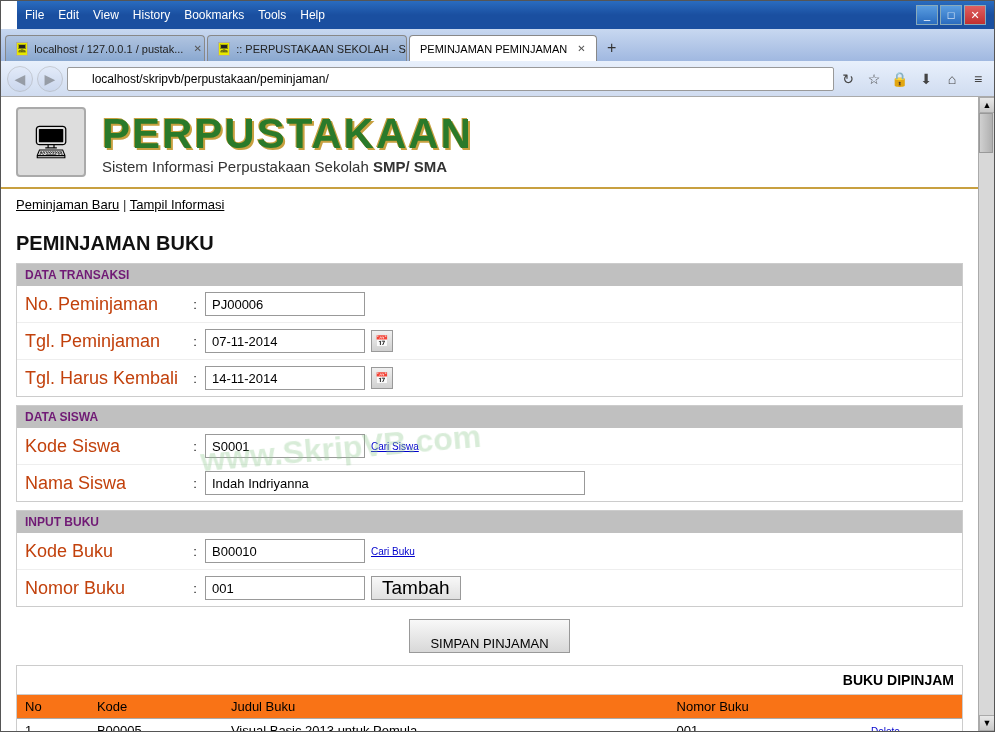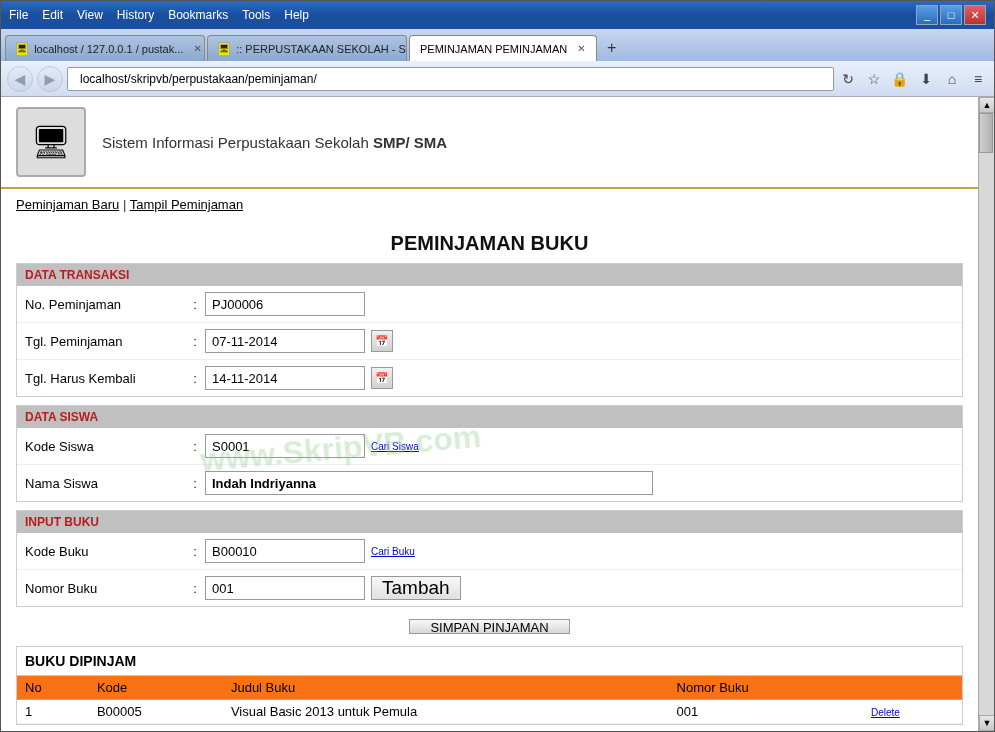--- a/index.html
+++ b/index.html
@@ -11,20 +11,21 @@
     
     .title-bar {
       background: linear-gradient(to bottom, #2a6cbf 0%, #1a4fa0 50%, #1a4fa0 100%);
       height: 28px;
       display: flex;
       align-items: center;
       padding: 0 8px;
       gap: 6px;
       color: white;
       font-size: 12px;
+      margin-left: 16px;
     }
     .title-bar-menu { display: flex; gap: 14px; flex: 1; }
     .title-bar-menu span { color: white; font-size: 12px; cursor: pointer; }
     .title-bar-controls { display: flex; gap: 2px; }
     .tb-btn {
       width: 22px; height: 20px; border: 1px solid #8ab; background: linear-gradient(to bottom, #5a9de0, #2a6cbf);
       color: white; font-size: 11px; display: flex; align-items: center; justify-content: center; cursor: pointer;
     }
     .tb-btn.close { background: linear-gradient(to bottom, #e06060, #c03030); }
 
@@ -67,21 +68,21 @@
       padding: 0 6px;
       gap: 4px;
       border-bottom: 1px solid #aaa;
     }
     .nav-btn {
       width: 26px; height: 26px; border-radius: 50%; background: linear-gradient(to bottom, #e0e8f8, #c0cce8);
       border: 1px solid #999; display: flex; align-items: center; justify-content: center; font-size: 14px; cursor: pointer; color: #333;
     }
     .nav-btn.disabled { opacity: 0.4; }
     .address-bar {
-      flex: 1; height: 24px; border: 1px solid #999; padding: 0 12px; font-size: 12px;
+      flex: 1; height: 24px; border: 1px solid #999; padding: 0 24px; font-size: 12px;
       background: white; border-radius: 2px;
     }
     .nav-icons { display: flex; gap: 6px; align-items: center; }
     .nav-icon { width: 20px; height: 20px; display: flex; align-items: center; justify-content: center; font-size: 14px; cursor: pointer; color: #444; }
 
     
     .page-content {
       flex: 1;
       overflow-y: auto;
       background: white;
@@ -129,62 +130,61 @@
     }
     .nav-links a { color: #000000; text-decoration: underline; cursor: pointer; }
     .nav-links span { color: #333; }
 
     
     .page-title {
       padding: 12px 15px 8px;
       font-size: 20px;
       font-weight: bold;
       color: #111;
-      text-align: center;
     }
 
     
     .form-section {
       margin: 0 15px;
       border: 1px solid #ccc;
     }
     .section-header {
       background: #c0c0c0;
       padding: 4px 8px;
       font-weight: bold;
       font-size: 12px;
-      color: #b91c1c;
+      color: #701a75;
     }
     .form-row {
       display: flex;
       align-items: center;
       padding: 6px 8px;
       border-bottom: 1px solid #eee;
       background: #fff;
     }
     .form-row:last-child { border-bottom: none; }
     .form-label {
       width: 160px;
-      font-size: 13px;
-      color: #000000;
+      font-size: 18px;
+      color: #c2410c;
     }
     .form-colon {
       width: 20px;
       text-align: center;
       color: #111;
     }
     .form-value { display: flex; align-items: center; gap: 6px; }
     .form-input {
       height: 24px;
       border: 1px solid #999;
       padding: 0 6px;
       font-size: 13px;
       background: white;
     }
-    .form-input.wide { width: 448px; font-weight: bold; }
+    .form-input.wide { width: 380px; }
     .form-input.medium { width: 160px; }
     .date-btn {
       width: 22px; height: 22px; border: 1px solid #999;
       background: linear-gradient(to bottom, #f0f0f0, #d0d0d0);
       display: flex; align-items: center; justify-content: center;
       font-size: 11px; cursor: pointer; color: #333;
     }
     .link-btn { color: #0000cc; text-decoration: underline; cursor: pointer; font-size: 10px; }
     .action-btn {
       height: 24px; padding: 0 10px;
@@ -194,37 +194,38 @@
     }
 
     
     .save-section {
       margin: 12px 15px;
       display: flex;
       align-items: center;
       justify-content: center;
     }
     .save-btn {
-      height: 15px; padding: 0 20px;
+      height: 15px; padding: 16px 20px;
       border: 1px solid #999;
       background: linear-gradient(to bottom, #f8f8f8, #d8d8d8);
       font-size: 13px; cursor: pointer; font-weight: normal;
     }
 
     
     .table-section {
       margin: 0 15px 15px;
       border: 1px solid #ccc;
     }
     .table-title {
       padding: 6px 8px;
       font-weight: bold;
       font-size: 14px;
       background: #fff;
       border-bottom: 1px solid #ccc;
+      text-align: right;
     }
     .data-table {
       width: 100%;
       border-collapse: collapse;
     }
     .data-table th {
       background: #f97316;
       padding: 4px 8px;
       text-align: left;
       font-size: 13px;
@@ -328,30 +329,31 @@
       <div class="nav-icon">≡</div>
     </div>
   </div>
 
   <div class="page-content">
     <div class="page-inner">
 
       <div class="site-header">
         <div class="logo-icon">🖥</div>
         <div>
+          <div class="site-title">PERPUSTAKAAN</div>
           <div class="site-subtitle">
             <span>Sistem Informasi Perpustakaan Sekolah </span><strong>SMP/ SMA</strong>
           </div>
         </div>
       </div>
 
       <div class="nav-links">
         <a>Peminjaman Baru</a>
         <span> | </span>
-        <a>Tampil Peminjaman</a>
+        <a>Tampil Informasi</a>
       </div>
 
       <div class="page-title">PEMINJAMAN BUKU</div>
 
       <div class="form-section">
         <div class="section-header">DATA TRANSAKSI</div>
         <div class="form-row">
           <div class="form-label">No. Peminjaman</div>
           <div class="form-colon">:</div>
           <div class="form-value">

